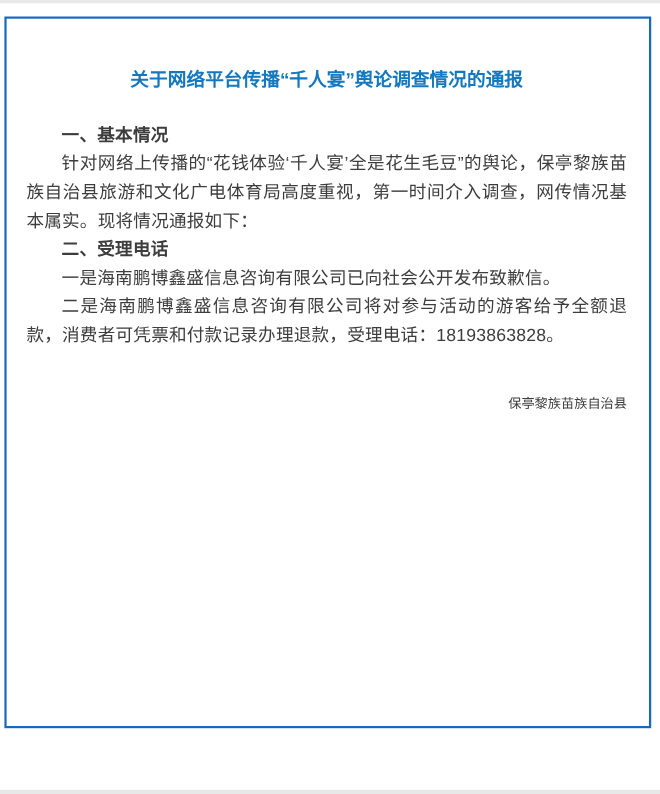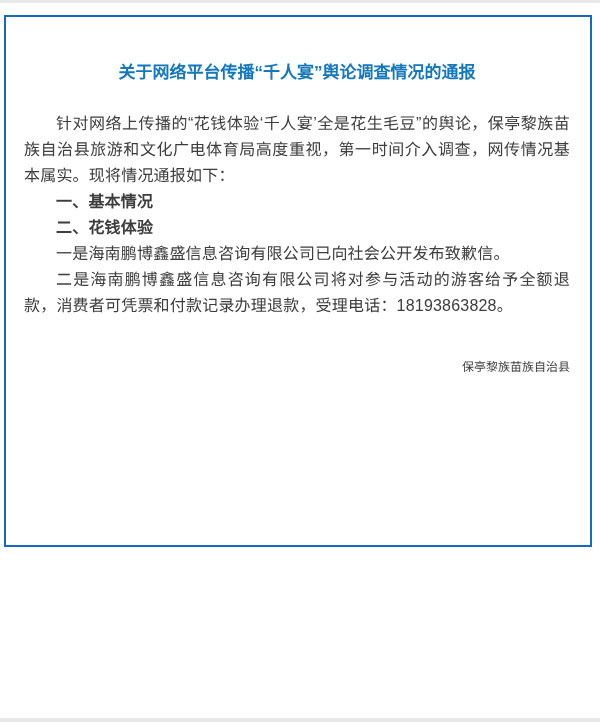--- a/index.html
+++ b/index.html
@@ -17,21 +17,21 @@
     width: 600px;
     background: #e8e8e8;
   }
   .edge-strip.top { top: 0; height: 3px; }
   .edge-strip.bottom { bottom: 0; height: 4px; }
   .notice-box {
     position: absolute;
     left: 4px;
     top: 15px;
     width: 588px;
-    height: 532px;
+    height: 647px;
     box-sizing: border-box;
     border: 2px solid #1668c0;
     background: #ffffff;
   }
   .notice-content {
     padding: 44px 20px 0 18px;
   }
   .notice-title {
     margin: 0 0 26px 0;
     text-align: center;
@@ -62,26 +62,26 @@
 </style>
 </head>
 <body>
 
 <div class="edge-strip top"></div>
 
 <div class="notice-box">
   <div class="notice-content">
     <h1 class="notice-title">关于网络平台传播“千人宴”舆论调查情况的通报</h1>
 
+    <p class="para heading">一、基本情况</p>
+
     <p class="para">针对网络上传播的“花钱体验‘千人宴’全是花生毛豆”的舆论，保亭黎族苗族自治县旅游和文化广电体育局高度重视，第一时间介入调查，网传情况基本属实。现将情况通报如下：</p>
 
-    <p class="para heading">一、基本情况</p>
 
-
-    <p class="para heading">二、花钱体验</p>
+    <p class="para heading">二、受理电话</p>
 
     <p class="para">一是海南鹏博鑫盛信息咨询有限公司已向社会公开发布致歉信。</p>
 
     <p class="para">二是海南鹏博鑫盛信息咨询有限公司将对参与活动的游客给予全额退款，消费者可凭票和付款记录办理退款，受理电话：18193863828。</p>
 
 
 
     <div class="signature">
       <div>保亭黎族苗族自治县</div>
 

